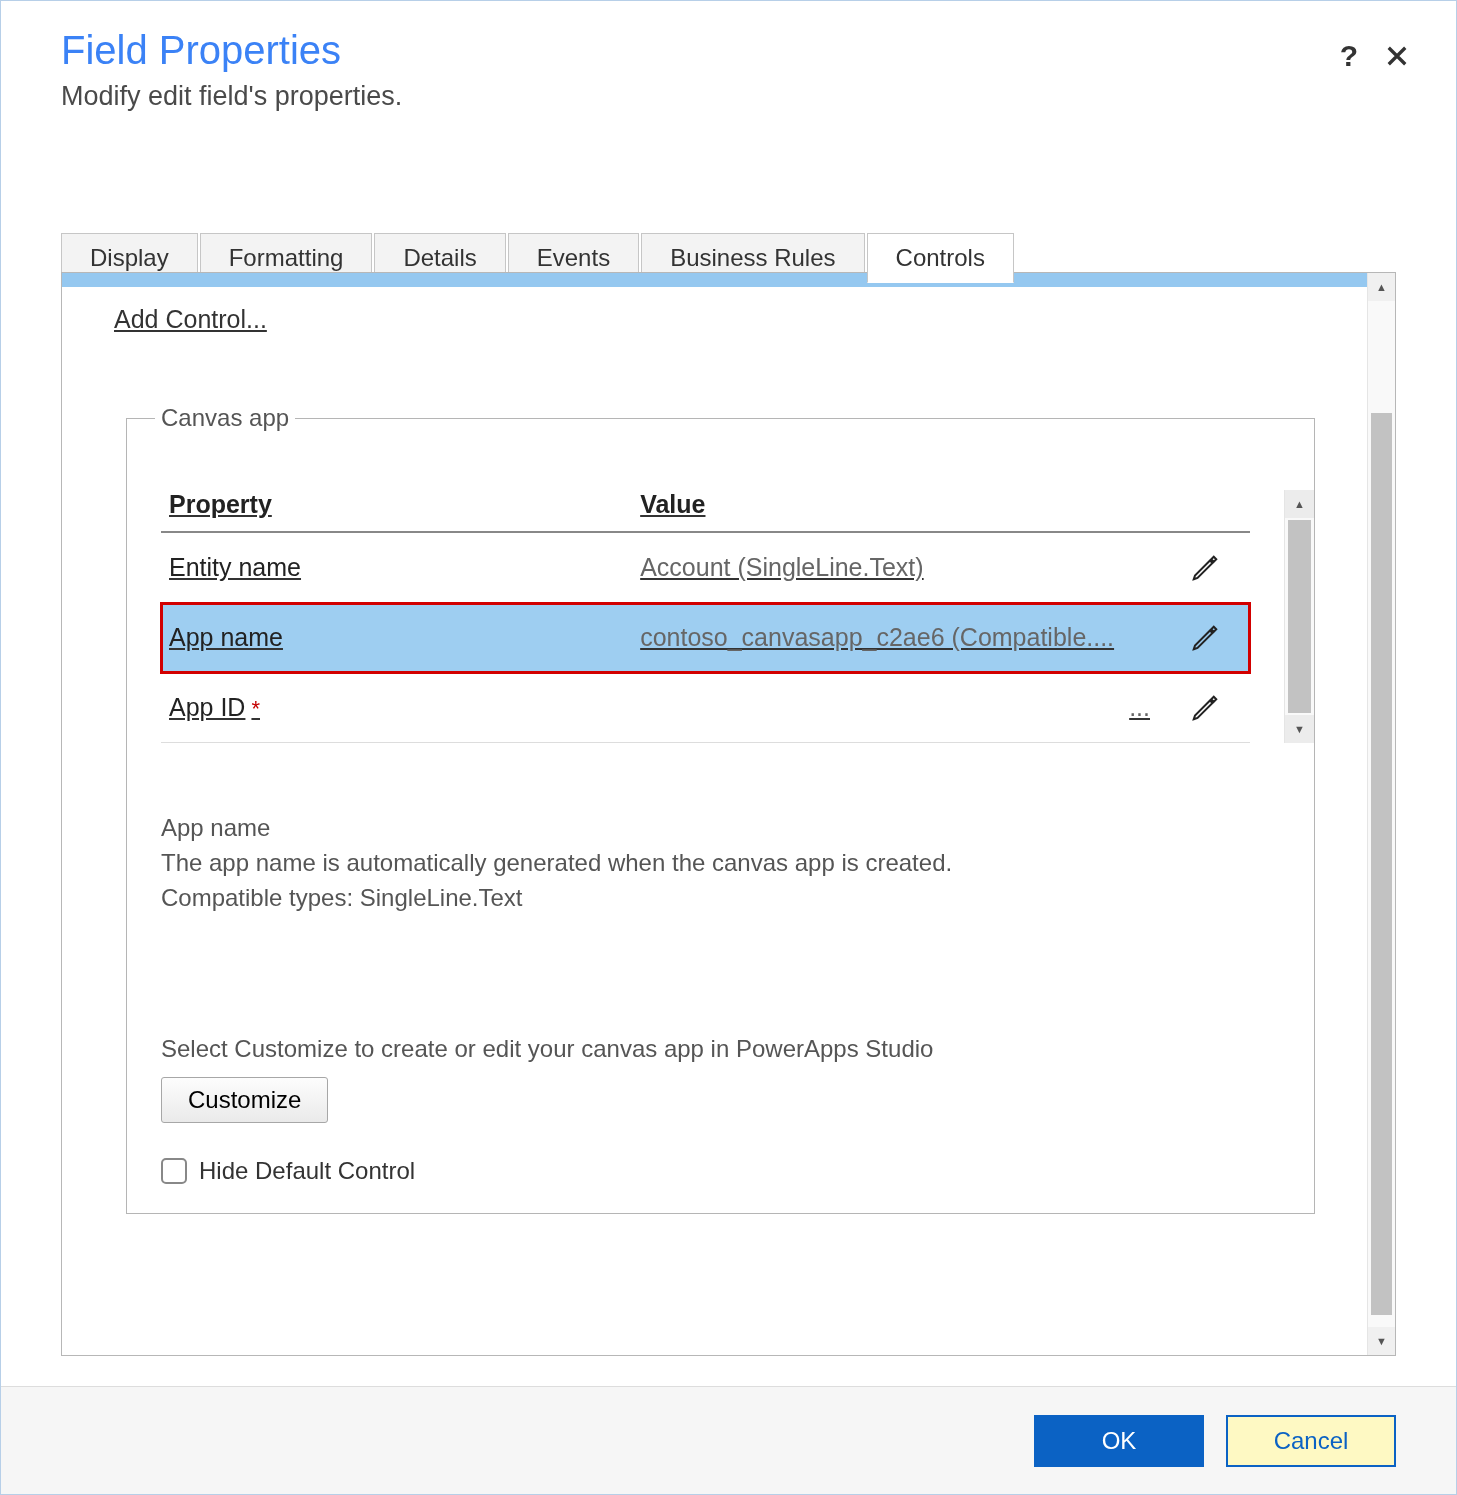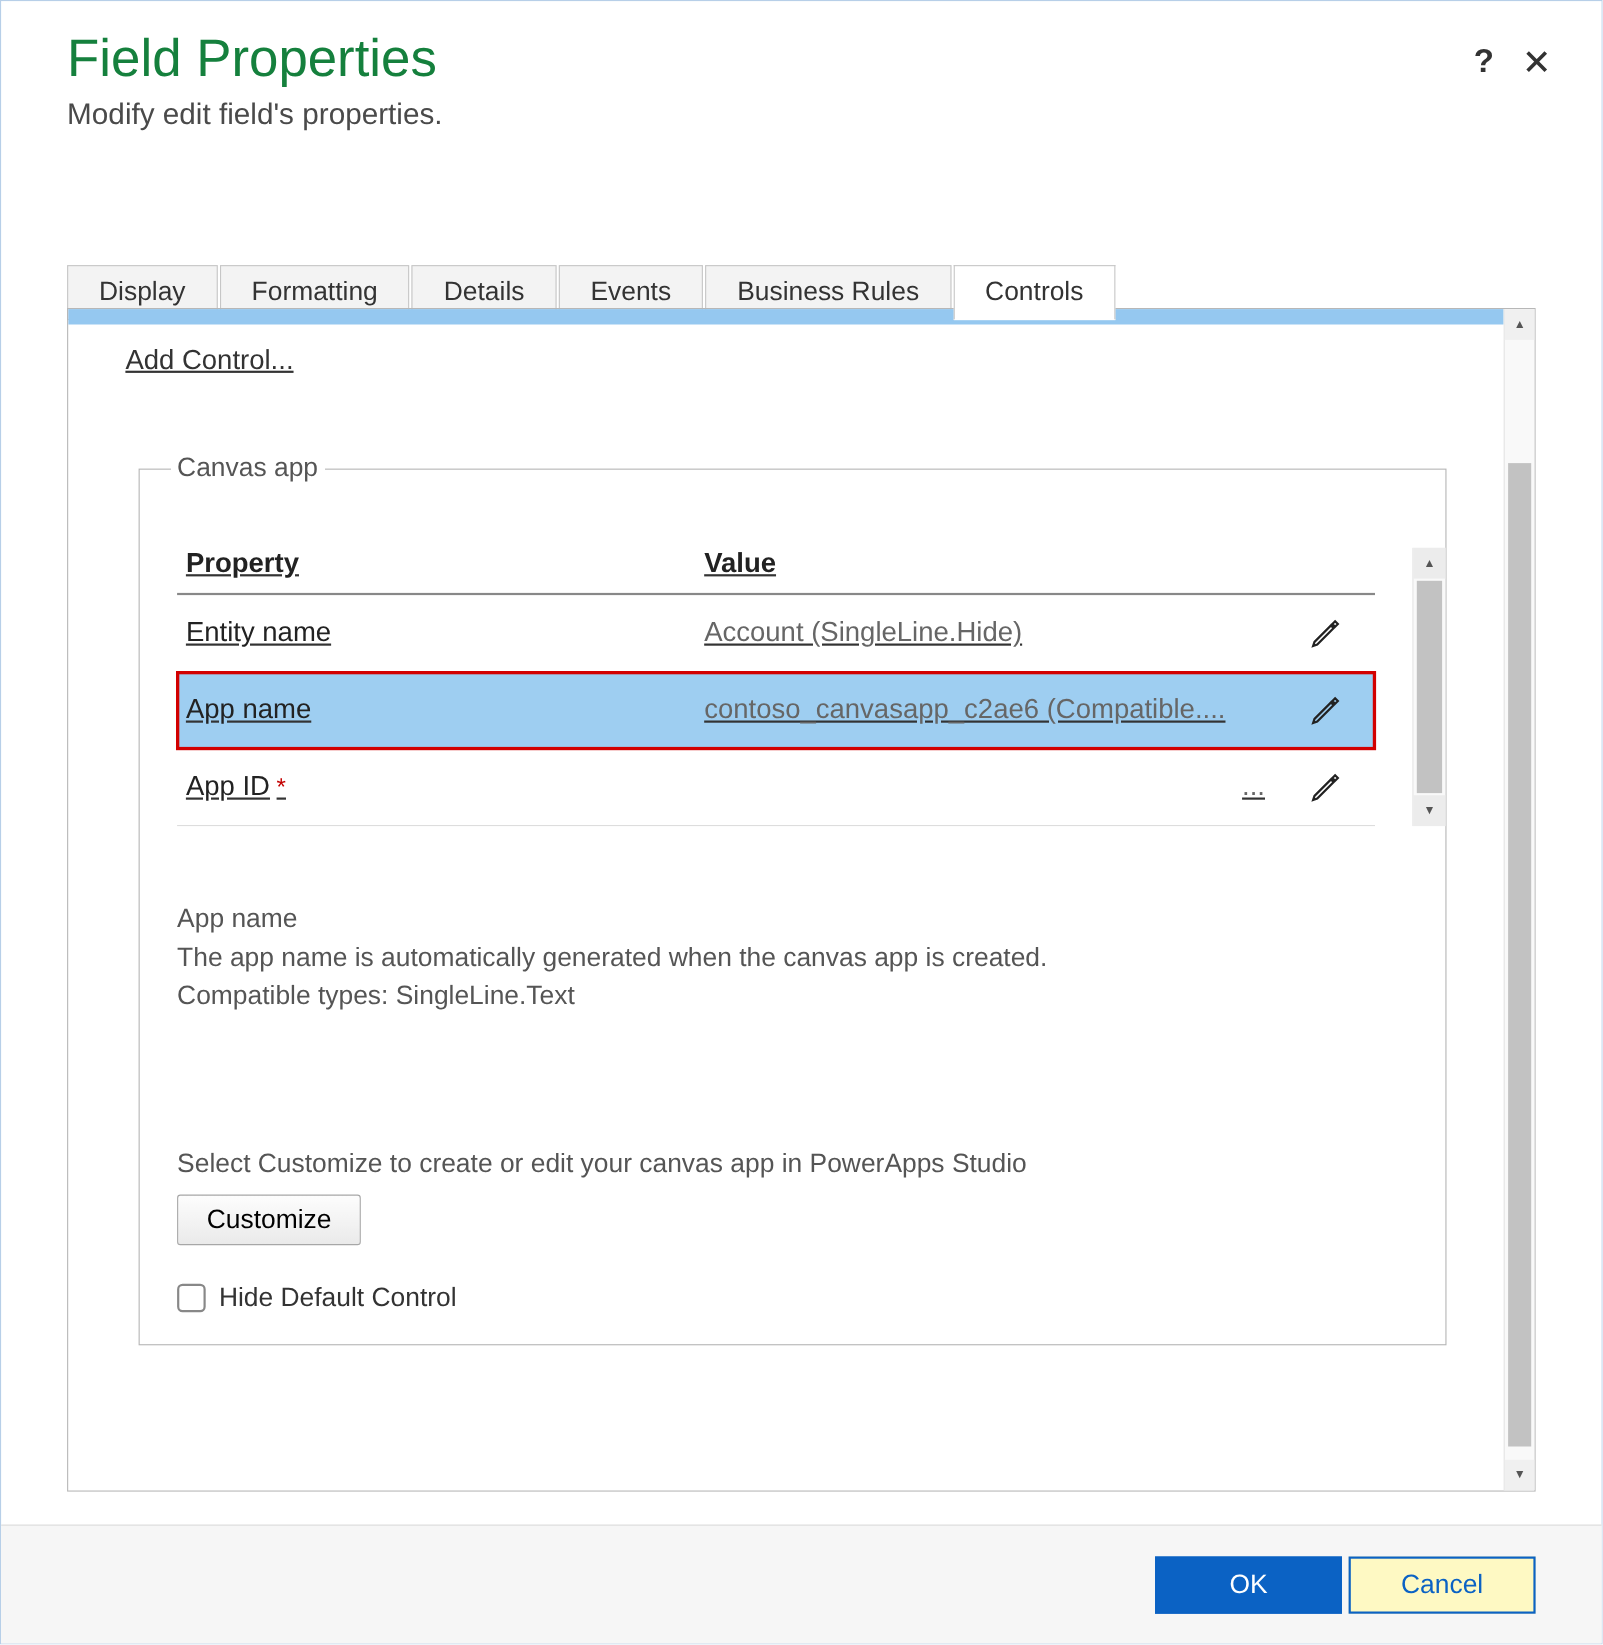--- a/index.html
+++ b/index.html
@@ -17,23 +17,23 @@
     background: #fff;
     position: relative;
     display: flex;
     flex-direction: column;
   }
   .header {
     padding: 28px 60px 0 60px;
     position: relative;
   }
   .title {
-    font-size: 48px;
+    font-size: 40px;
     font-weight: 400;
-    color: #15803d;
+    color: #3b82f6;
     margin: 0;
     line-height: 1.05;
   }
   .subtitle {
     font-size: 27px;
     color: #4a4a4a;
     margin: 10px 0 0 0;
   }
   .header-icons {
     position: absolute;
@@ -259,21 +259,21 @@
     cursor: pointer;
   }
   .footer {
     height: 108px;
     background: #f6f6f6;
     border-top: 1px solid #ddd;
     display: flex;
     justify-content: flex-end;
     align-items: center;
     padding-right: 60px;
-    gap: 6px;
+    gap: 22px;
   }
   .btn {
     min-width: 170px;
     height: 52px;
     font-size: 24px;
     border-radius: 0;
     cursor: pointer;
     display: flex;
     align-items: center;
     justify-content: center;
@@ -329,21 +329,21 @@
         <div class="prop-grid-wrap" style="padding-right:64px;text-decoration:underline;">
 
           <div class="prop-header">
             <div class="col-prop">Property</div>
             <div class="col-val">Value</div>
             <div class="col-edit"></div>
           </div>
 
           <div class="prop-row">
             <div class="col-prop">Entity name</div>
-            <div class="col-val">Account (SingleLine.Hide)</div>
+            <div class="col-val">Account (SingleLine.Text)</div>
             <div class="col-edit pencil-icon">
               <svg viewBox="0 0 24 24">
                   <path d="M3 21l3-1 12-12-2-2L4 18l-1 3zM17 5l2 2 2-2-2-2-2 2z" fill="none" stroke="#222" stroke-width="1.6"></path>
                 </svg>
             </div>
           </div>
 
           <div class="prop-row selected highlighted">
             <div class="col-prop">App name</div>
             <div class="col-val">contoso_canvasapp_c2ae6 (Compatible....</div>

